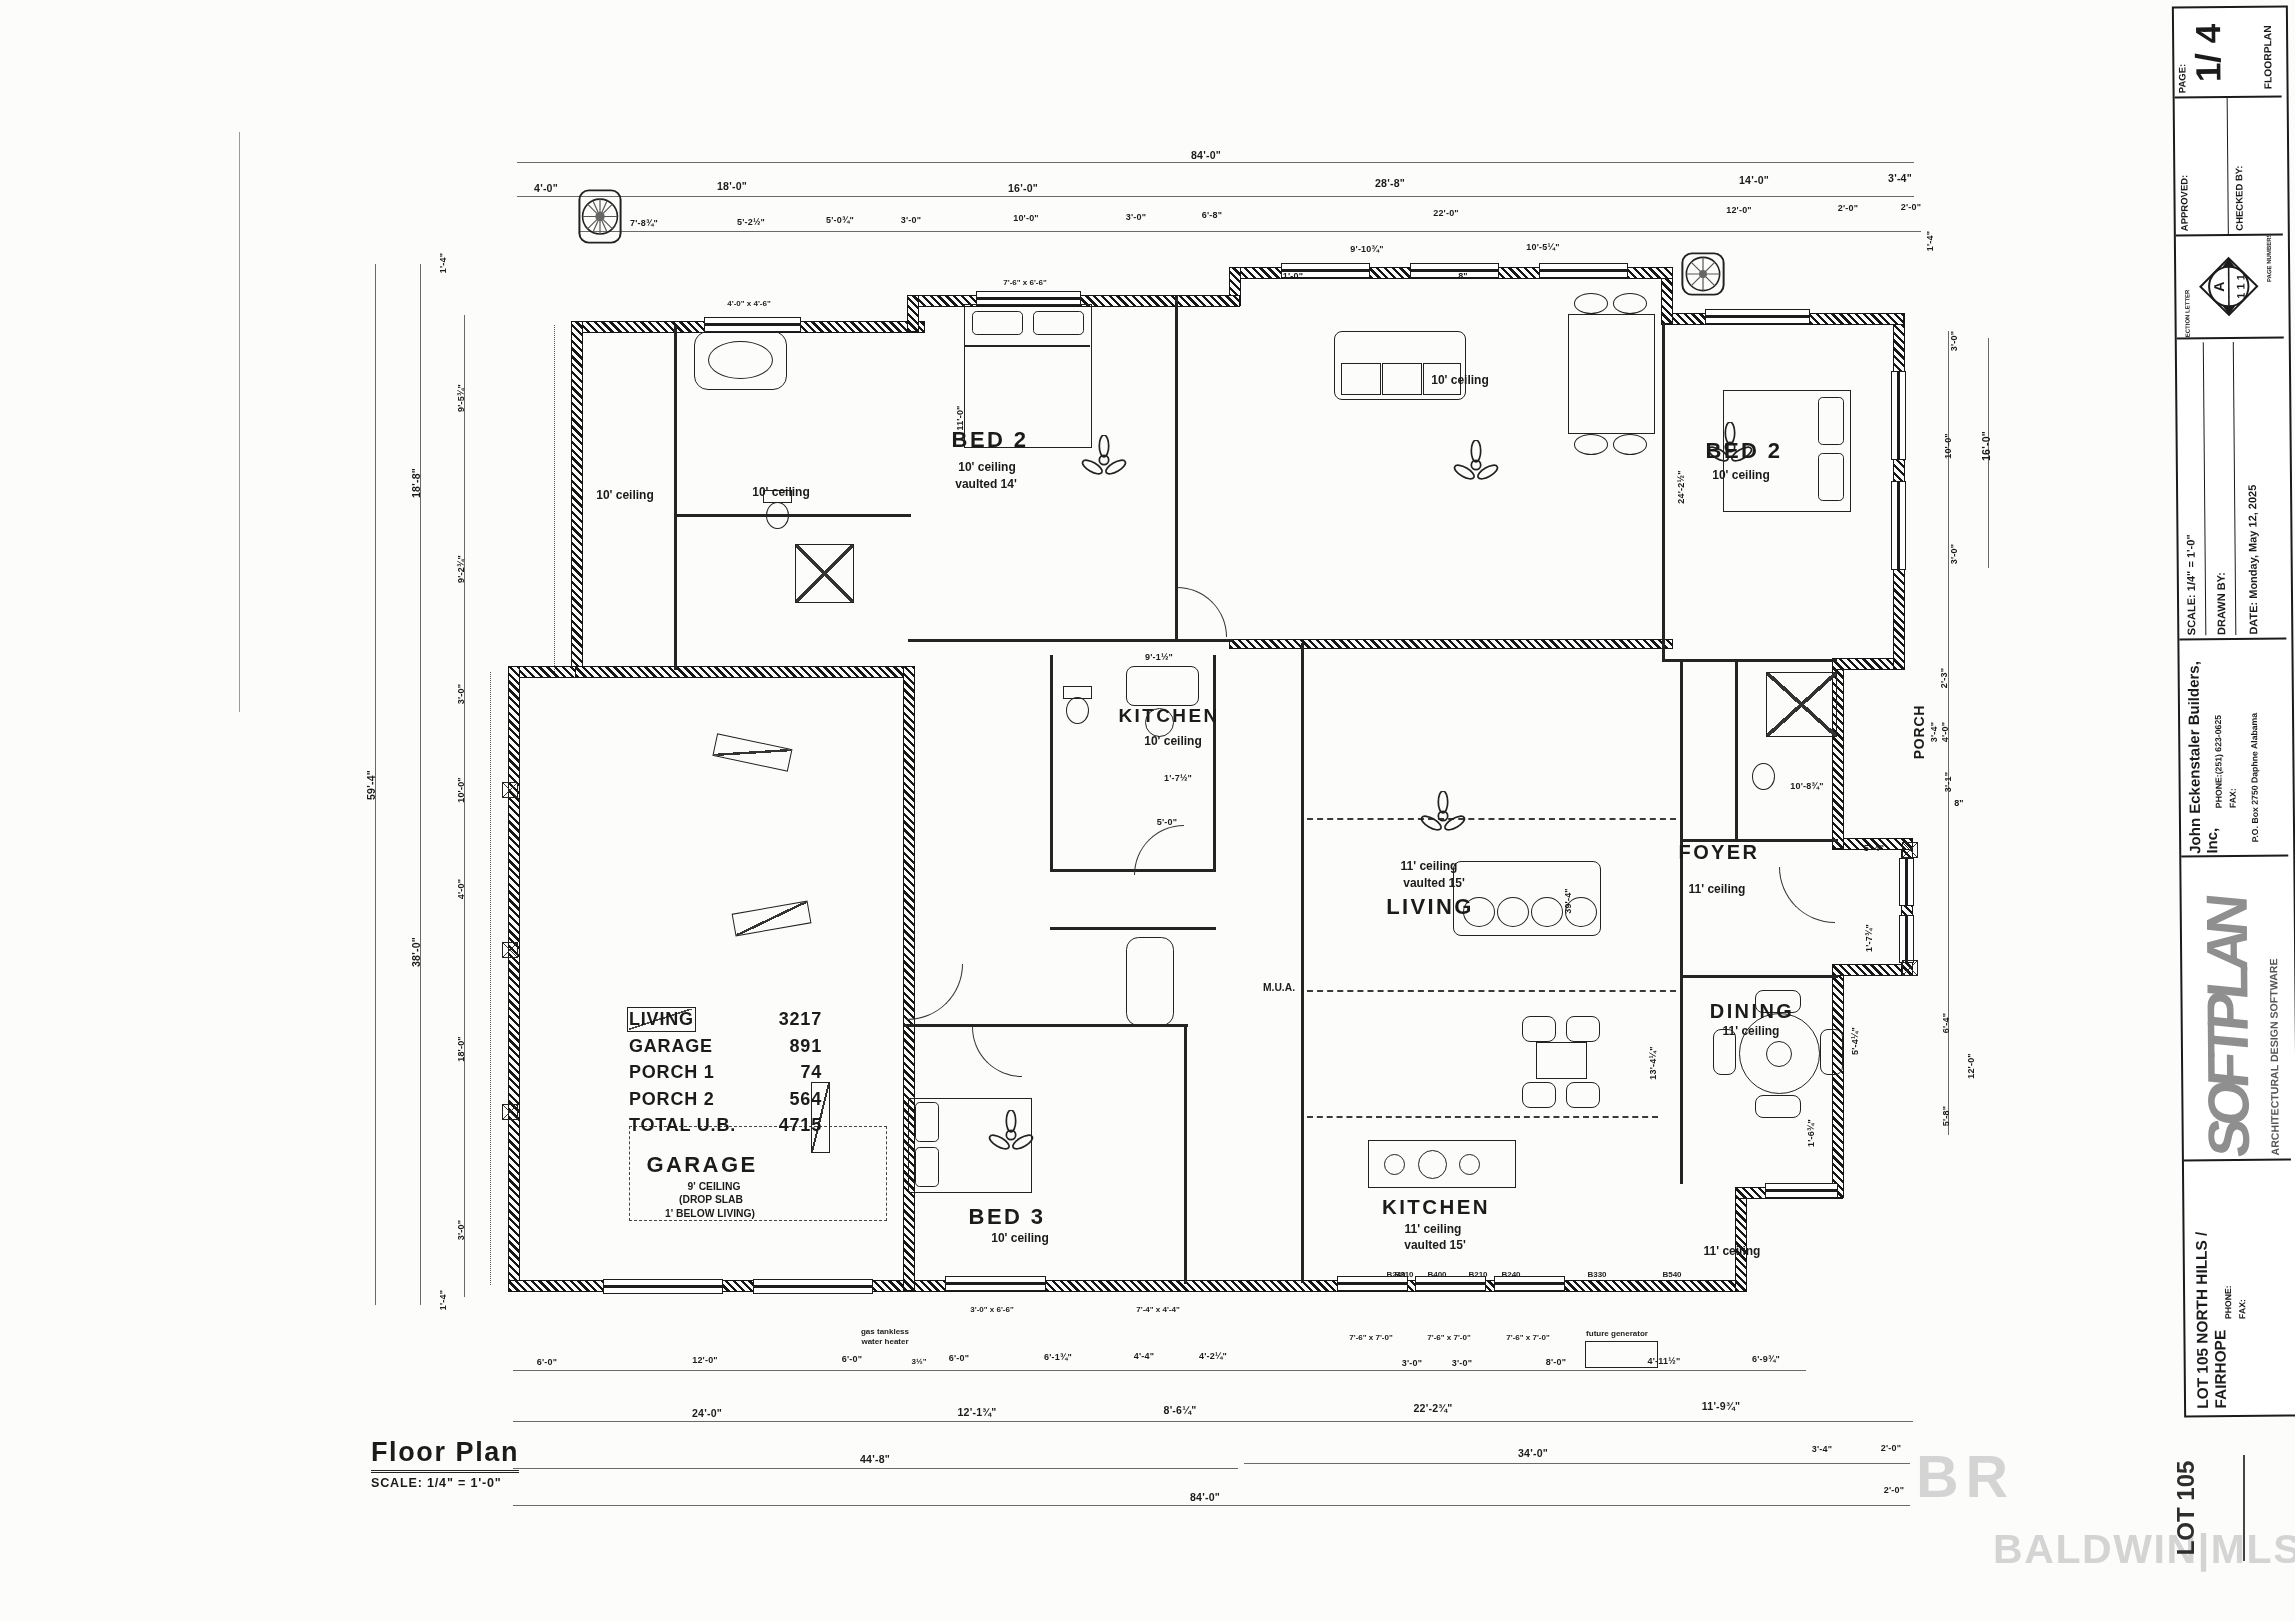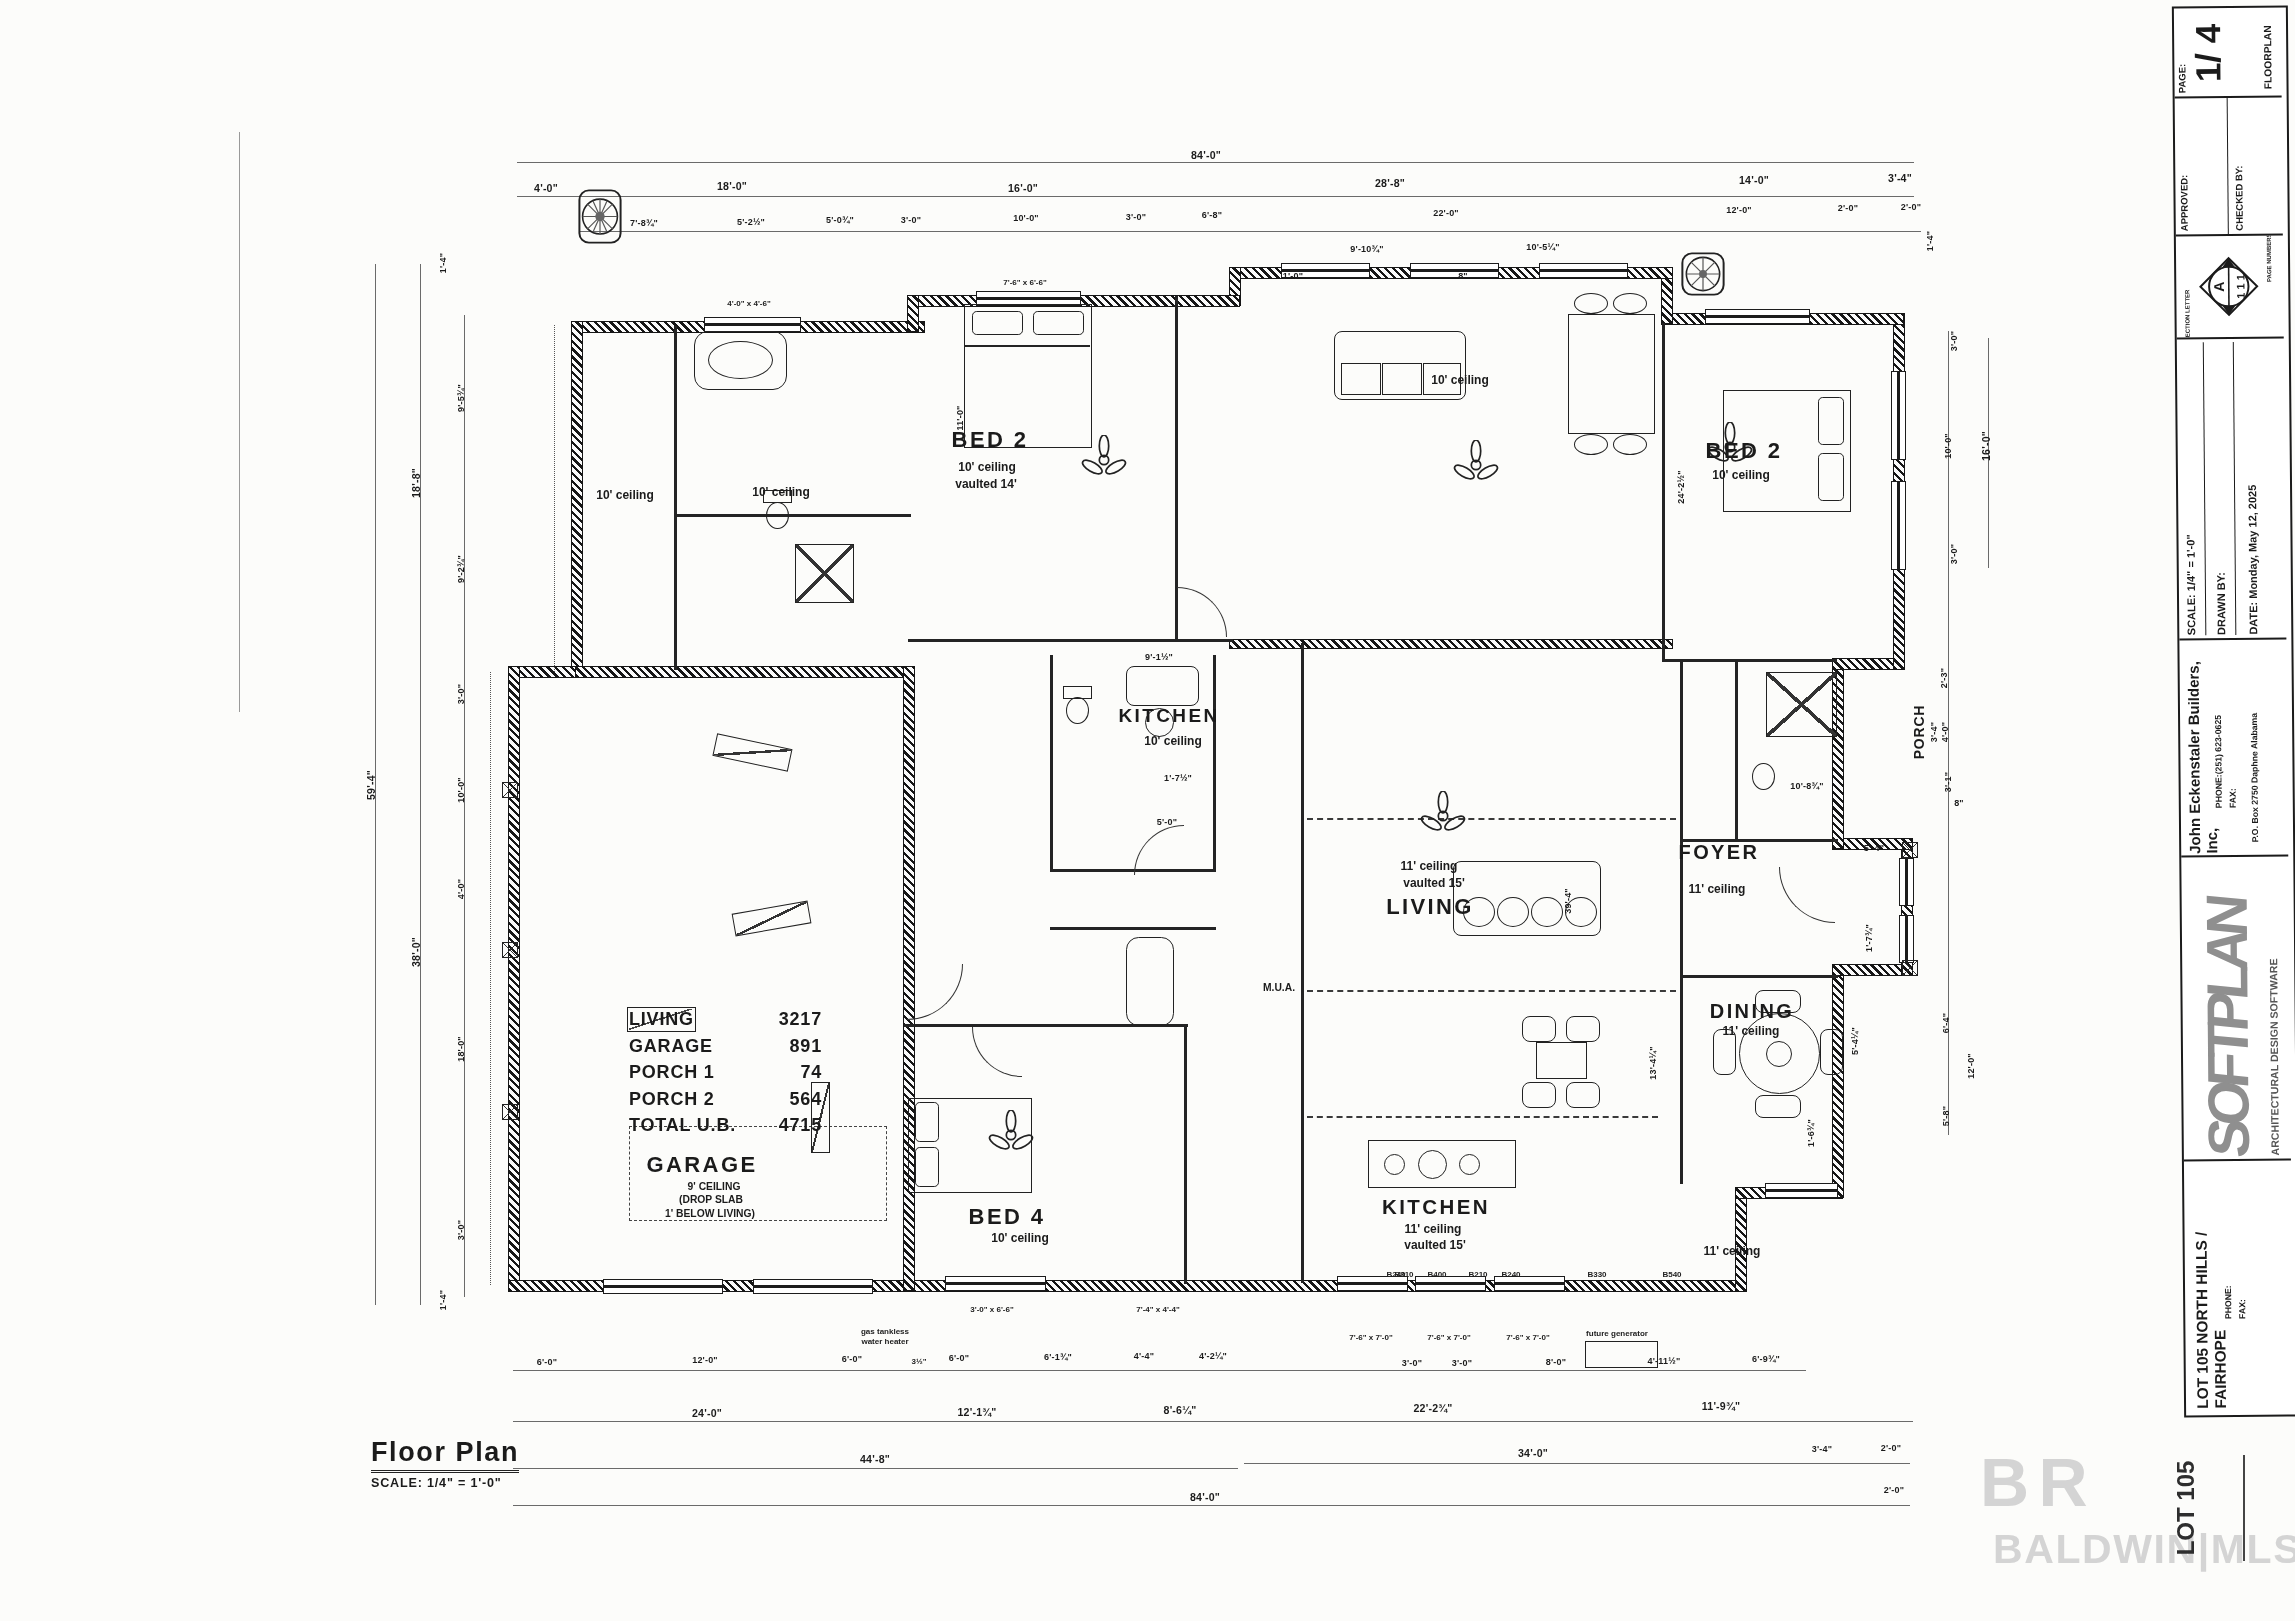--- a/index.html
+++ b/index.html
@@ -276,21 +276,21 @@
       <circle cx="29" cy="29" r="5" fill="#666"></circle>
     </svg>
 
   <div class="room" style="left:990px;top:440px">BED 2</div>
   <div class="note" style="left:987px;top:467px">10' ceiling</div>
   <div class="note" style="left:986px;top:484px">vaulted 14'</div>
 
   <div class="room" style="left:1744px;top:451px">BED 2</div>
   <div class="note" style="left:1741px;top:475px">10' ceiling</div>
 
-  <div class="room" style="left:1007px;top:1217px">BED 4</div>
+  <div class="room" style="left:1007px;top:1217px">BED 3</div>
   <div class="note" style="left:1020px;top:1238px">10' ceiling</div>
 
   <div class="room" style="left:1169px;top:716px;font-size:19px">KITCHEN</div>
   <div class="note" style="left:1173px;top:741px">10' ceiling</div>
 
   <div class="note" style="left:1429px;top:866px">11' ceiling</div>
   <div class="note" style="left:1434px;top:883px">vaulted 15'</div>
   <div class="room" style="left:1430px;top:907px">LIVING</div>
 
   <div class="room" style="left:1436px;top:1207px;font-size:20.5px">KITCHEN</div>
@@ -512,19 +512,19 @@
 
     <div class="tbs" style="top:1153px;height:249px;border-bottom:none">
       <div class="rotbox" style="width:249px;transform:rotate(-90deg) translateX(-249px)">
         <div class="big" style="position:absolute;left:1.6px;top:8px;font-size:15.4px">LOT 105 NORTH HILLS / FAIRHOPE</div>
         <div class="lab" style="position:absolute;left:91px;top:38px;font-size:8.7px">PHONE:</div>
         <div class="lab" style="position:absolute;left:91px;top:52px;font-size:8.7px">FAX:</div>
       </div>
     </div>
   </div>
 
-  <div class="wm" style="left:1980px;top:1443px;font-size:68px;letter-spacing:-4.7px">B R</div>
+  <div class="wm" style="left:1916px;top:1443px;font-size:59px;letter-spacing:-4.7px">B R</div>
   <div class="wm" style="left:1993px;top:1526px;font-size:41px">BALDWIN|MLS</div>
   <div class="stamp" style="left:2139px;top:1494px;font-size:24px">LOT 105</div>
   <div class="vl" style="left:2243px;top:1455px;height:106px;width:2.4px;background:#444"></div>
 
 </div>
 
 
 </body></html>

